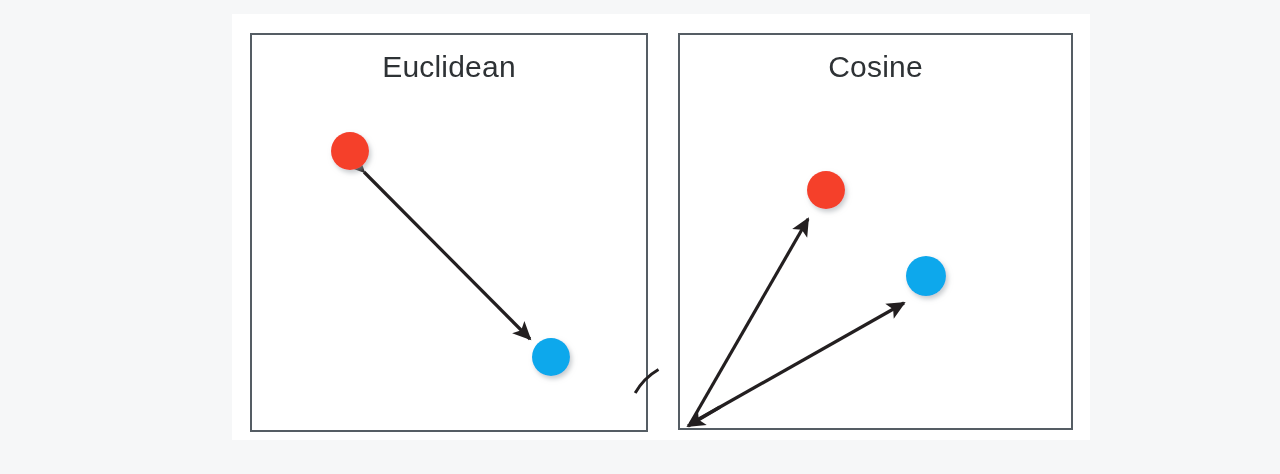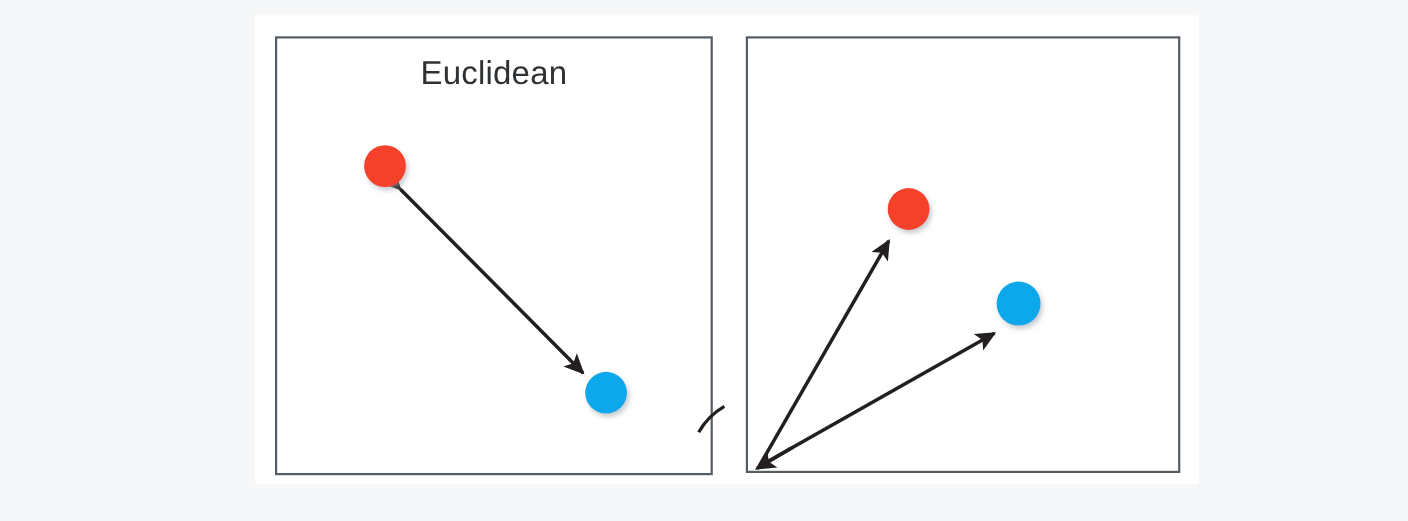--- a/index.html
+++ b/index.html
@@ -93,20 +93,21 @@
           <line x1="112" y1="137" x2="278" y2="304" stroke="#231f20" stroke-width="3.2" marker-end="url(#arrowhead-a)" marker-start="url(#arrowtail-a)"></line>
         </g>
 
         <circle cx="98" cy="116" r="19" fill="#f5402c" filter="url(#dotshadow-a)"></circle>
 
         <circle cx="299" cy="322" r="19" fill="#0aa8ec" filter="url(#dotshadow-a)"></circle>
       </svg>
     </div>
 
     <div class="panel" id="panel-cosine" style="border-color: rgb(85, 93, 100);">
+      <div class="panel-title">Cosine</div>
 
       <svg class="panel-svg" viewBox="0 0 391 393" preserveAspectRatio="none">
         <defs>
           <filter id="dotshadow-b" x="-60%" y="-60%" width="240%" height="240%">
             <feDropShadow dx="2" dy="3" stdDeviation="2.6" flood-color="#9aa0a6" flood-opacity="0.55"></feDropShadow>
           </filter>
           <marker id="arrowhead-b" markerWidth="7" markerHeight="7" refX="5.6" refY="3.1" orient="auto" markerUnits="strokeWidth">
             <path d="M0.4,0.4 L6.2,3.1 L0.4,5.8 L1.7,3.1 Z" fill="#231f20"></path>
           </marker>
         </defs>

